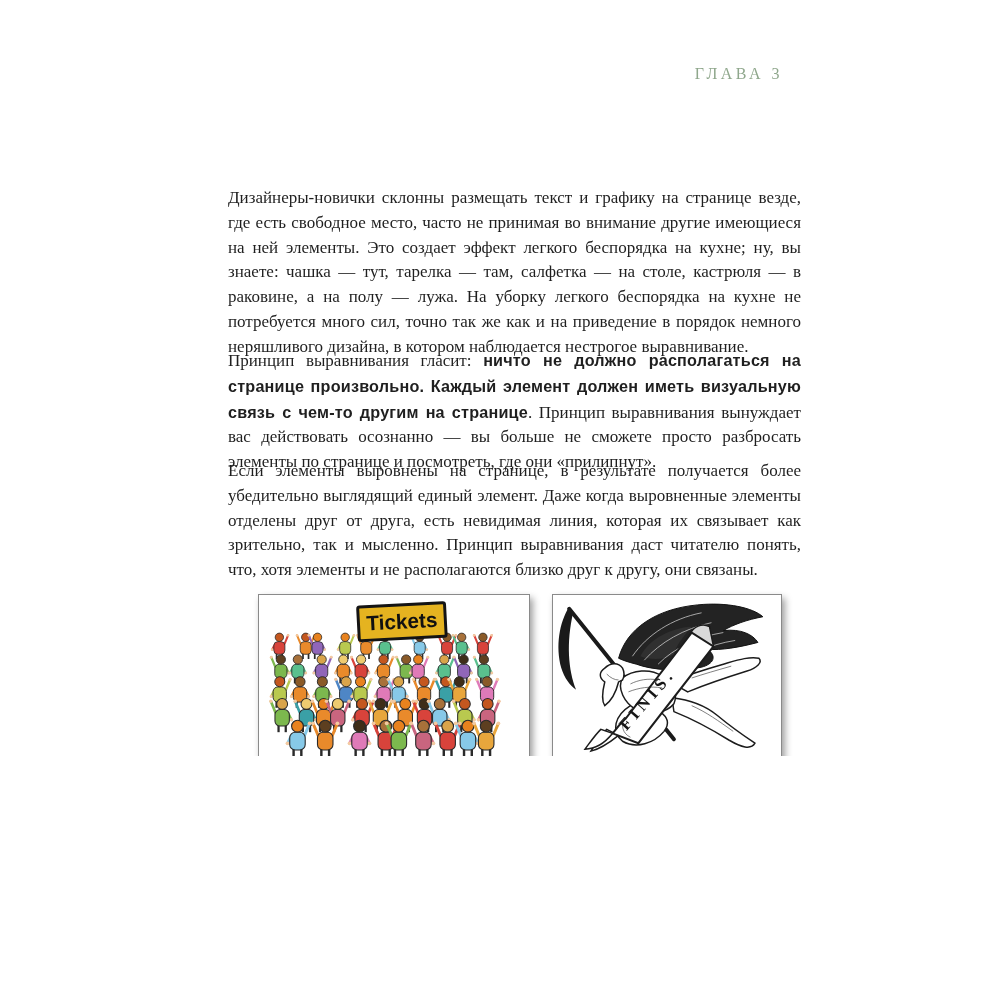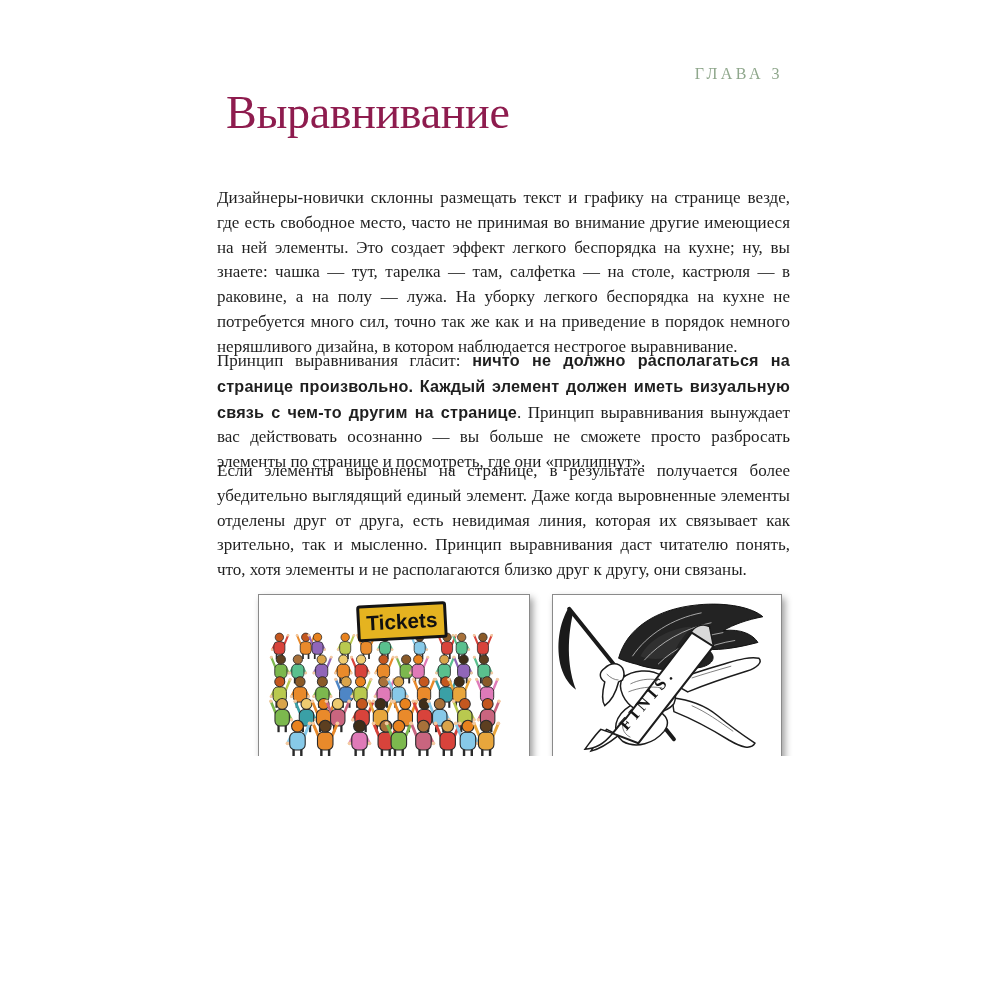--- a/index.html
+++ b/index.html
@@ -2,21 +2,21 @@
 <html lang="ru"><head>
 <meta charset="utf-8">
 <style>
   html,body{margin:0;padding:0;background:#ffffff;}
   .page{position:relative;width:1000px;height:756px;background:#ffffff;overflow:hidden;
         font-family:"Liberation Serif","DejaVu Serif",serif;color:#1f1f1f;margin-left:8px;}
   .chapter-label{position:absolute;top:65px;left:220px;width:555px;text-align:right;
         font-size:16px;letter-spacing:3.5px;color:#8fa78c;font-weight:400;}
   .page-title{position:absolute;top:88px;left:218px;margin:0;font-size:46px;line-height:1.1;
         font-weight:500;color:#8e1c4e;letter-spacing:-0.3px;}
-  .body-par{position:absolute;left:209px;width:573px;margin:0;text-align:justify;
+  .body-par{position:absolute;left:220px;width:573px;margin:0;text-align:justify;
         font-size:17px;line-height:24.8px;color:#1f1f1f;}
   .p1{top:186px;} .p2{top:348px;} .p3{top:459px;}
   .bold-sans{font-family:"Liberation Sans","DejaVu Sans",sans-serif;font-weight:700;
         font-size:16.2px;letter-spacing:0.2px;}
   .figure{position:absolute;background:#ffffff;border:1.5px solid #8a8a8a;
         box-shadow:3px 4px 7px rgba(0,0,0,0.38);box-sizing:border-box;}
   .fig-crowd{left:250px;top:594px;width:272px;height:168px;}
   .fig-finis{left:544px;top:594px;width:230px;height:168px;}
   .figure svg{display:block;width:100%;height:100%;}
   .caption{position:absolute;font-family:"Liberation Sans","DejaVu Sans",sans-serif;
@@ -27,21 +27,20 @@
         font-family:"Liberation Sans","DejaVu Sans",sans-serif;font-weight:400;
         font-size:15px;color:#a01e52;}
 </style>
 </head>
 <body>
 
 <div class="page">
 
   <div class="chapter-label">ГЛАВА 3</div>
 
-  <h1 class="page-title">Выравнивание</h1>
 
   <p class="body-par p1">Дизайнеры-новички склонны размещать текст и графику на странице везде, где есть свободное место, часто не принимая во внимание другие имеющиеся на ней элементы. Это создает эффект легкого беспорядка на кухне; ну, вы знаете: чашка — тут, тарелка — там, салфетка — на столе, кастрюля — в раковине, а на полу — лужа. На уборку легкого беспорядка на кухне не потребуется много сил, точно так же как и на приведение в порядок немного неряшливого дизайна, в котором наблюдается нестрогое выравнивание.</p>
 
   <p class="body-par p2"><span>Принцип выравнивания гласит: </span><span class="bold-sans">ничто не должно располагаться на странице произвольно. Каждый элемент должен иметь визуальную связь с чем-то другим на странице</span><span>. Принцип выравнивания вынуждает вас действовать осознанно — вы больше не сможете просто разбросать элементы по странице и посмотреть, где они «прилипнут».</span></p>
 
   <p class="body-par p3">Если элементы выровнены на странице, в результате получается более убедительно выглядящий единый элемент. Даже когда выровненные элементы отделены друг от друга, есть невидимая линия, которая их связывает как зрительно, так и мысленно. Принцип выравнивания даст читателю понять, что, хотя элементы и не располагаются близко друг к другу, они связаны.</p>
 
   <div class="figure fig-crowd">
     <svg viewBox="0 0 272 168">
       <g id="crowd-people">

